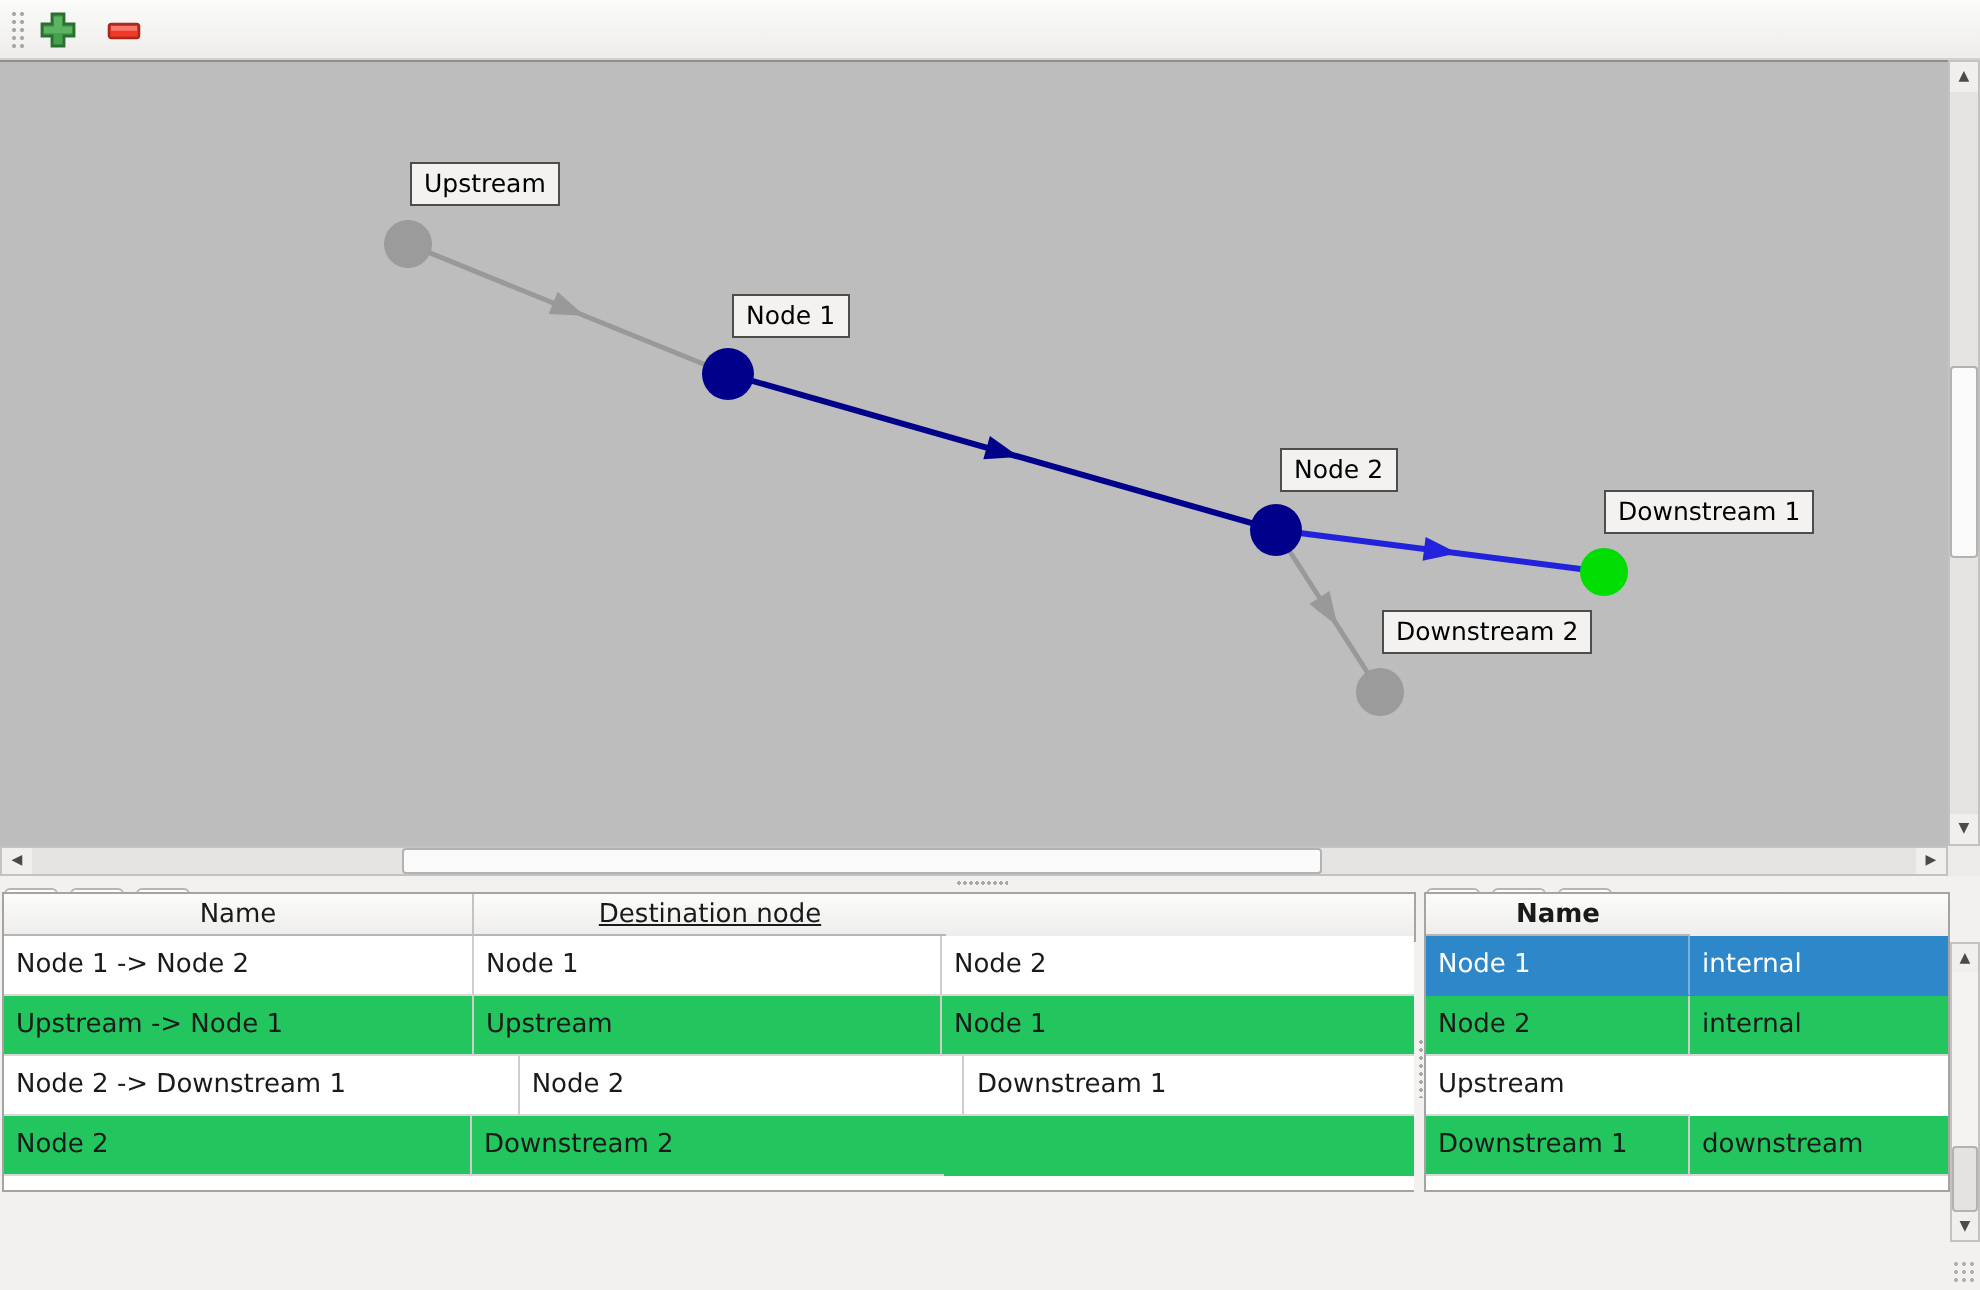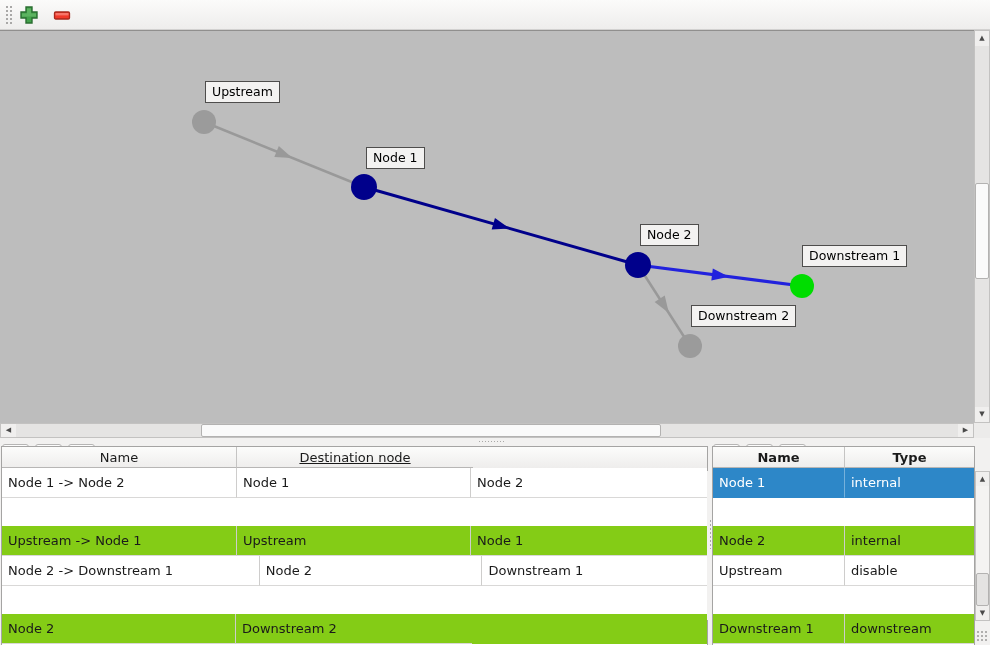--- a/index.html
+++ b/index.html
@@ -50,21 +50,21 @@
     color:#1a1a1a; font-size:8px; line-height:1; }
 
   
   .gtable { position:absolute; top:446px; background:#fff; border:1px solid #a5a4a3; }
   .t-head { display:flex; height:21px; background:linear-gradient(#fcfcfb,#eeedec); }
   .t-hcell { height:100%; border-right:1px solid #c5c4c3; border-bottom:1px solid #b7b6b5;
     display:flex; align-items:center; justify-content:center; font-size:13px; }
   .t-hcell:last-child { border-right:none; }
   .gtable.bold-head .t-hcell { font-weight:bold; }
   .t-row { display:flex; height:30px; background:#fff; }
-  .t-row.alt { background:#84cc16;margin-top:28px; }
+  .t-row.alt { background:#22c55e; }
   .t-row.sel { color:#fff; }
   .t-cell { height:100%; border-right:1px solid #cecdcc; border-bottom:1px solid #d9d8d7;
     display:flex; align-items:center; padding-left:6px; font-size:13px; overflow:hidden; white-space:nowrap; }
   .t-cell:last-child { border-right:none; }
   .t-row.sel .t-cell { border-right-color:rgba(255,255,255,0.35); border-bottom-color:#2d87c8; }
   .t-filler { height:7px; background:#fff; }
   #edges-table { left:1px; width:707px; }
   #nodes-table { left:712px; width:263px; }
 
   
@@ -209,33 +209,31 @@
       <div class="t-filler"></div>
     </div>
 
   <div class="vsplit">
       <div class="dots"></div>
     </div>
 
   <div class="gtable bold-head" id="nodes-table">
       <div class="t-head">
         <div class="t-hcell" style="width: 132px;">Name</div>
-        <div class="t-hcell" style="width: 129px;">Type</div>
       </div>
       <div class="t-row sel" style="background: rgb(45, 135, 200);">
         <div class="t-cell" style="width: 132px;">Node 1</div>
         <div class="t-cell" style="width: 129px;">internal</div>
       </div>
       <div class="t-row alt">
         <div class="t-cell" style="width: 132px;">Node 2</div>
         <div class="t-cell" style="width: 129px;">internal</div>
       </div>
       <div class="t-row">
         <div class="t-cell" style="width: 132px;">Upstream</div>
-        <div class="t-cell" style="width: 129px;">disable</div>
       </div>
       <div class="t-row alt">
         <div class="t-cell" style="width: 132px;">Downstream 1</div>
         <div class="t-cell" style="width: 129px;">downstream</div>
       </div>
       <div class="t-filler"></div>
     </div>
 
   <div class="sb tscroll">
     <div class="sb-btn up">

